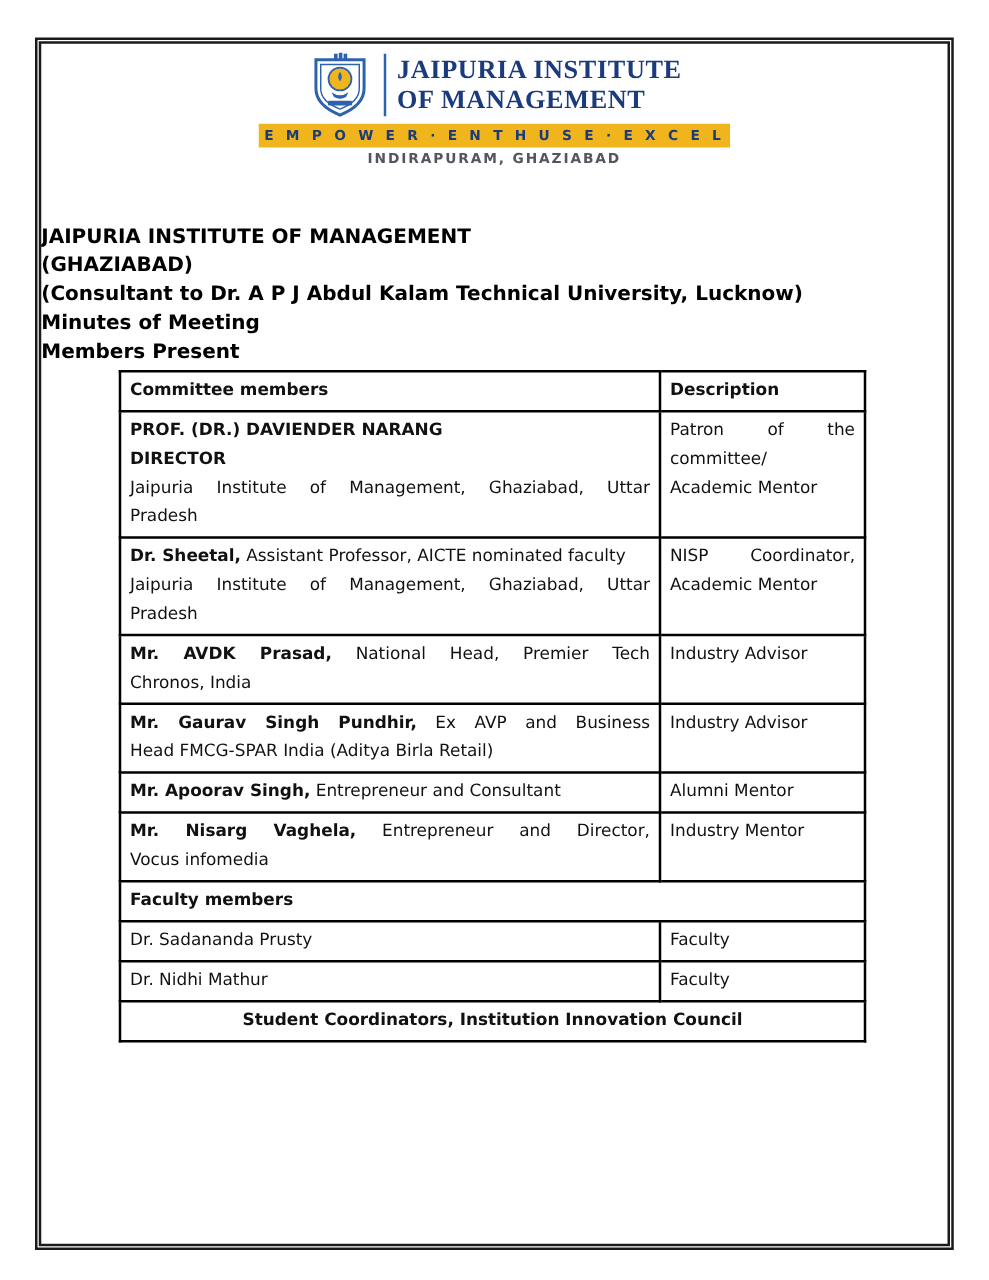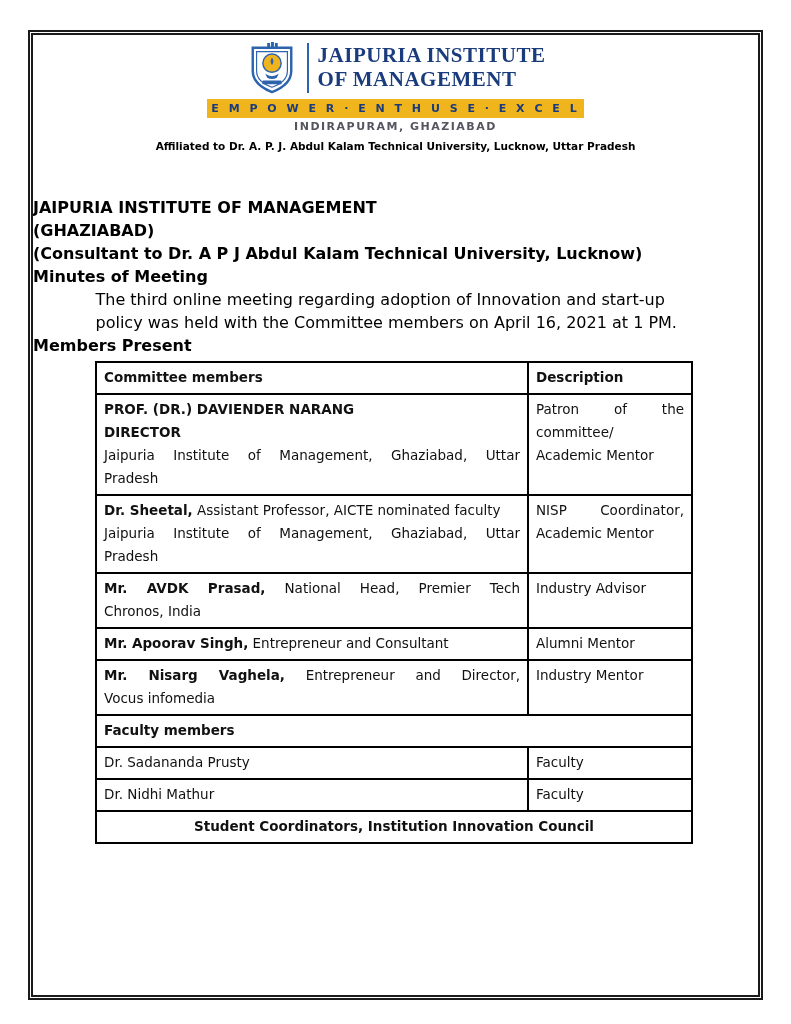--- a/index.html
+++ b/index.html
@@ -57,28 +57,26 @@
       </svg>
       <div class="logo-divider"></div>
       <div class="wordmark">
         <div>JAIPURIA INSTITUTE</div>
         <div>OF MANAGEMENT</div>
       </div>
     </div>
     <div class="tagline-banner">E M P O W E R · E N T H U S E · E X C E L</div>
     <div class="location">INDIRAPURAM, GHAZIABAD</div>
   </header>
-  <div class="affiliation">Affiliated to Dr. A. P. J. Abdul Kalam Technical University, Lucknow, Uttar Pradesh</div>
 
   <section class="title-block">
     <div class="tb">JAIPURIA INSTITUTE OF MANAGEMENT</div>
     <div class="tb">(GHAZIABAD)</div>
     <div class="tb">(Consultant to Dr. A P J Abdul Kalam Technical University, Lucknow)</div>
     <div class="tb">Minutes of Meeting</div>
-    <p class="intro">The third online meeting regarding adoption of Innovation and start-up policy was held with the Committee members on April 16, 2021 at 1 PM.</p>
     <div class="tb">Members Present</div>
   </section>
 
   <table class="members">
     <tbody>
         <tr class="thead">
       <td class="c1">Committee members</td>
       <td class="c2">Description</td>
     </tr>
 
@@ -112,20 +110,29 @@
     <tr>
       <td class="c1">
         <p class="ln stretch"><span class="b">Mr. AVDK Prasad,</span><span> National Head, Premier Tech</span></p>
         <p class="ln">Chronos, India</p>
       </td>
       <td class="c2">
         <p class="desc-line">Industry Advisor</p>
       </td>
     </tr>
 
+    <tr>
+      <td class="c1">
+        <p class="ln stretch"><span class="b">Mr. Gaurav Singh Pundhir,</span><span> Ex AVP and Business</span></p>
+        <p class="ln">Head FMCG-SPAR India (Aditya Birla Retail)</p>
+      </td>
+      <td class="c2">
+        <p class="desc-line">Industry Advisor</p>
+      </td>
+    </tr>
 
     <tr>
       <td class="c1">
         <p class="ln"><span class="b">Mr. Apoorav Singh,</span><span> Entrepreneur and Consultant</span></p>
       </td>
       <td class="c2">
         <p class="desc-line">Alumni Mentor</p>
       </td>
     </tr>
 

